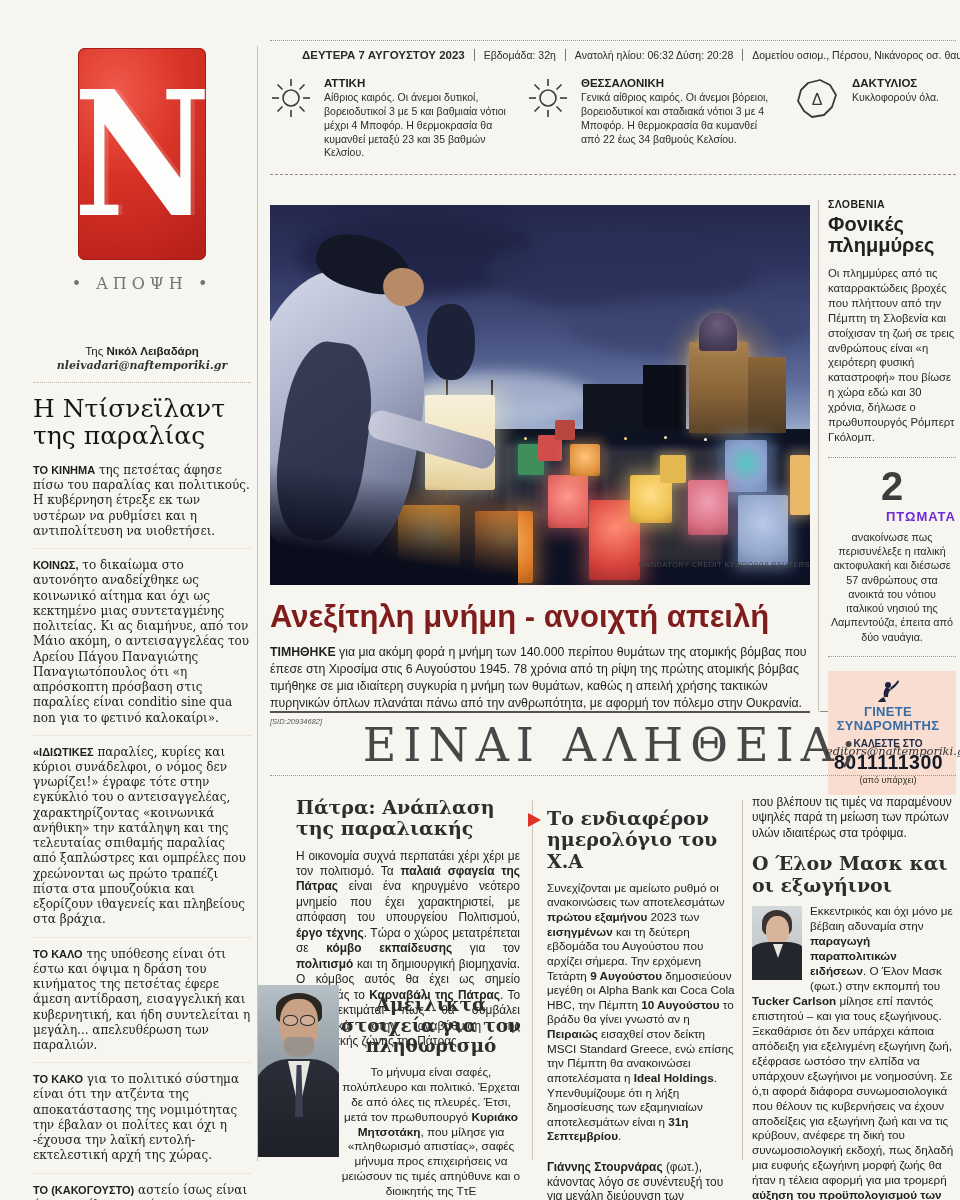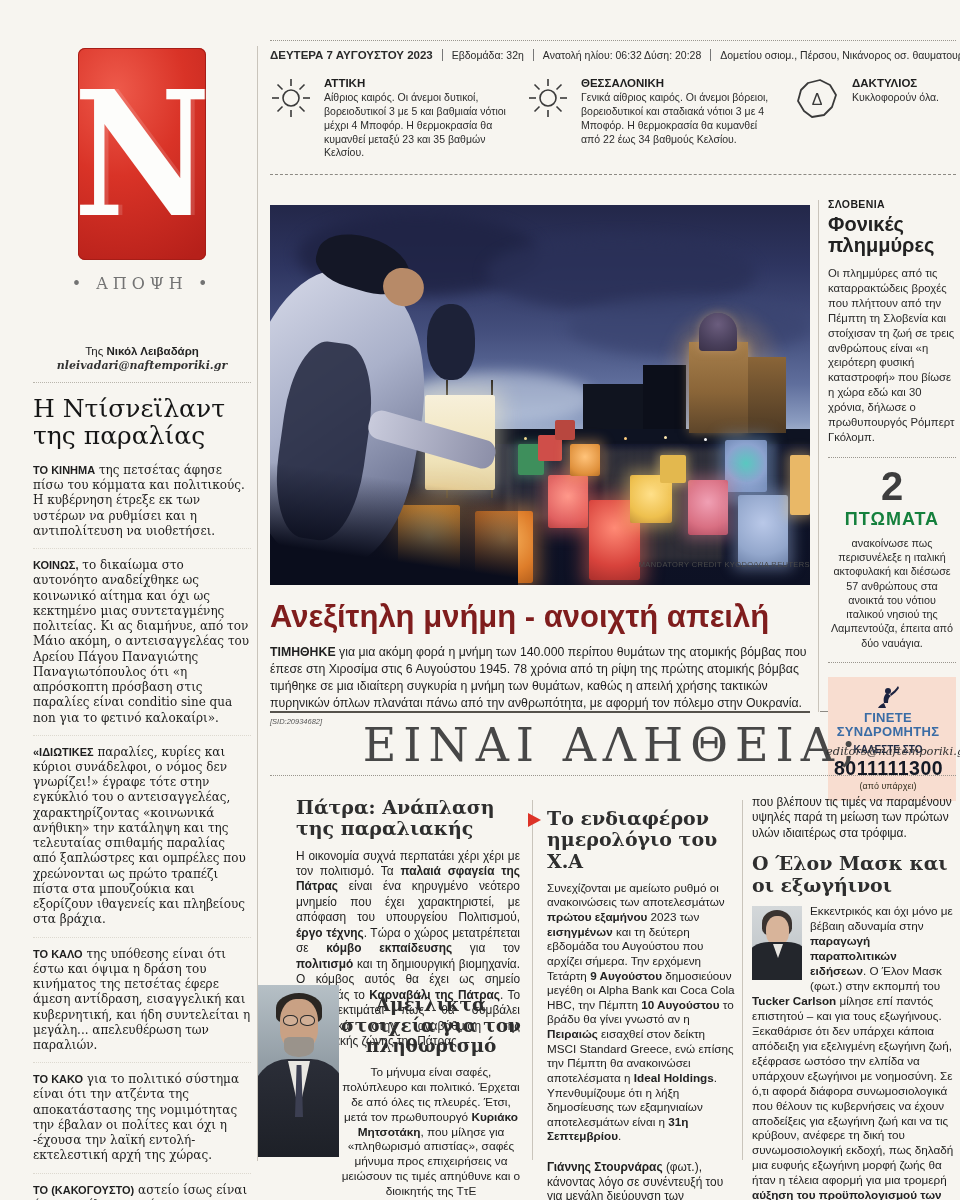--- a/index.html
+++ b/index.html
@@ -28,21 +28,21 @@
   .op-title{font-family:"DejaVu Serif",serif;font-size:25px;line-height:1.08;color:#161616;margin:4px 0 14px 0;}
   .op-par{font-family:"DejaVu Serif",serif;font-size:12px;line-height:1.27;color:#1d1d1d;
           padding-top:9px;margin:0 0 9px 0;border-top:1px dotted #ddd9d0;}
   .op-par:first-of-type{border-top:none;padding-top:0;}
   .op-par .seg-b{font-family:"Liberation Sans",sans-serif;font-weight:700;font-size:11px;}
   
   .top-strip{position:absolute;left:270px;top:40px;width:686px;}
   .datebar{border-top:1px dotted #9a968e;padding-top:8px;display:flex;align-items:baseline;
            font-size:10.5px;color:#2a2a2a;white-space:nowrap;}
   .datebar .item{padding:0 9px;border-left:1px solid #777;}
-  .datebar .item:first-child{border-left:none;padding-left:0;font-weight:700;font-size:11.5px;}
+  .datebar .item:first-child{border-left:none;padding-left:0;font-weight:700;font-size:11.5px;margin-left:32px;}
   .weather{display:flex;margin-top:16px;padding-bottom:14px;border-bottom:1px dashed #8d8a84;}
   .w-item{display:flex;}
   .w-icon{flex:0 0 aupx;margin-right:12px;}
   .w-text{width:188px;}
   .w-name{font-weight:700;font-size:11.5px;color:#1e1e1e;margin-bottom:2px;}
   .w-body{font-size:10.5px;line-height:1.32;color:#2c2c2c;}
   .w-a{width:268px;}  .w-b{width:268px;margin-left:2px;}  .w-c{margin-left:12px;}
   .w-c .w-text{width:104px;}
   
   .photo{position:absolute;left:270px;top:205px;width:540px;height:380px;overflow:hidden;
@@ -68,21 +68,21 @@
   .main-lead{position:absolute;left:270px;top:644px;width:540px;font-size:12.3px;line-height:1.38;color:#1f1f1f;}
   .main-lead .lead{font-weight:700;}
   .sid-inline{font-size:7.5px;font-style:italic;color:#555;}
   
   .right-rail{position:absolute;left:828px;top:198px;width:128px;}
   .kicker{font-weight:700;font-size:10.5px;color:#1c1c1c;letter-spacing:.4px;}
   .slov-h{font-size:20px;line-height:1.05;color:#222;font-weight:700;font-family:"Liberation Sans",sans-serif;margin:4px 0 10px 0;}
   .slov-b,.pt-b{font-size:11.3px;line-height:1.32;color:#2a2a2a;}
   .rr-sep{border-top:1px dotted #9a968e;margin:12px 0 8px 0;}
   .pt-num{font-size:40px;font-weight:700;color:#3d3d3d;text-align:center;line-height:1;}
-  .pt-label{font-size:18px;font-weight:700;text-align:center;letter-spacing:1px;color:#15803d;margin:3px 0 6px 0;}
+  .pt-label{font-size:13px;font-weight:700;text-align:right;letter-spacing:1px;color:#6d28d9;margin:3px 0 6px 0;}
   .pt-b{text-align:center;font-size:10.8px;}
   .ad{margin-top:14px;background:#f8ddd0;padding:8px 14px 10px 6px;text-align:center;}
   .ad-blue{color:#3a6ca5;font-weight:700;font-size:13px;line-height:1.05;letter-spacing:.3px;}
   .ad-call{color:#1d2a45;font-weight:700;font-size:10px;margin-top:6px;}
   .ad-phone{color:#141925;font-weight:700;font-size:19.5px;letter-spacing:.5px;margin-top:2px;}
   .ad-note{color:#33301f;font-size:9px;margin-top:1px;}
   
   .alitheia{position:absolute;left:270px;top:718px;width:686px;text-align:center;}
   .alitheia-t{font-family:"DejaVu Serif",serif;font-size:46px;letter-spacing:7px;color:#474747;
               font-weight:400;transform:scaleY(1.05);}
@@ -122,21 +122,21 @@
 
   <div class="left-rail">
     <div class="n-logo">
       <span>N</span>
     </div>
     <div class="apopsi">• ΑΠΟΨΗ •</div>
     <div class="byline"><span>Της </span><b>Νικόλ Λειβαδάρη</b></div>
     <div class="byline-mail">nleivadari@naftemporiki.gr</div>
     <div class="op-sep"></div>
     <div class="op-title">Η Ντίσνεϊλαντ της παραλίας</div>
-    <p class="op-par"><span class="seg-b">ΤΟ ΚΙΝΗΜΑ</span><span> της πετσέτας άφησε πίσω του κόμματα και πολιτικούς. Η κυβέρνηση έτρεξε εκ των υστέρων να ρυθμίσει και η αντιπολίτευση να υιοθετήσει.</span></p>
+    <p class="op-par"><span class="seg-b">ΤΟ ΚΙΝΗΜΑ</span><span> της πετσέτας άφησε πίσω του παραλίας και πολιτικούς. Η κυβέρνηση έτρεξε εκ των υστέρων να ρυθμίσει και η αντιπολίτευση να υιοθετήσει.</span></p>
     <p class="op-par"><span class="seg-b">ΚΟΙΝΩΣ,</span><span> το δικαίωμα στο αυτονόητο αναδείχθηκε ως κοινωνικό αίτημα και όχι ως κεκτημένο μιας συντεταγμένης πολιτείας. Κι ας διαμήνυε, από τον Μάιο ακόμη, ο αντεισαγγελέας του Αρείου Πάγου Παναγιώτης Παναγιωτόπουλος ότι «η απρόσκοπτη πρόσβαση στις παραλίες είναι conditio sine qua non για το φετινό καλοκαίρι».</span></p>
     <p class="op-par"><span class="seg-b">«ΙΔΙΩΤΙΚΕΣ</span><span> παραλίες, κυρίες και κύριοι συνάδελφοι, ο νόμος δεν γνωρίζει!» έγραφε τότε στην εγκύκλιό του ο αντεισαγγελέας, χαρακτηρίζοντας «κοινωνικά ανήθικη» την κατάληψη και της τελευταίας σπιθαμής παραλίας από ξαπλώστρες και ομπρέλες που χρεώνονται ως πρώτο τραπέζι πίστα στα μπουζούκια και εξορίζουν ιθαγενείς και πληβείους στα βράχια.</span></p>
     <p class="op-par"><span class="seg-b">ΤΟ ΚΑΛΟ</span><span> της υπόθεσης είναι ότι έστω και όψιμα η δράση του κινήματος της πετσέτας έφερε άμεση αντίδραση, εισαγγελική και κυβερνητική, και ήδη συντελείται η μεγάλη... απελευθέρωση των παραλιών.</span></p>
     <p class="op-par"><span class="seg-b">ΤΟ ΚΑΚΟ</span><span> για το πολιτικό σύστημα είναι ότι την ατζέντα της αποκατάστασης της νομιμότητας την έβαλαν οι πολίτες και όχι η -έχουσα την λαϊκή εντολή- εκτελεστική αρχή της χώρας.</span></p>
     <p class="op-par"><span class="seg-b">ΤΟ (ΚΑΚΟΓΟΥΣΤΟ)</span><span> αστείο ίσως είναι ότι ο αντίλογος απέναντι στο κίνημα της πετσέτας έρχεται στο όνομα του επιχειρείν, των τουριστικών εσόδων και των δικαιωμάτων της εύπορης ελίτ.</span></p>
 
   </div>
 
   <div class="vrule" style="left:257px;top:46px;height:1115px;"></div>
 

